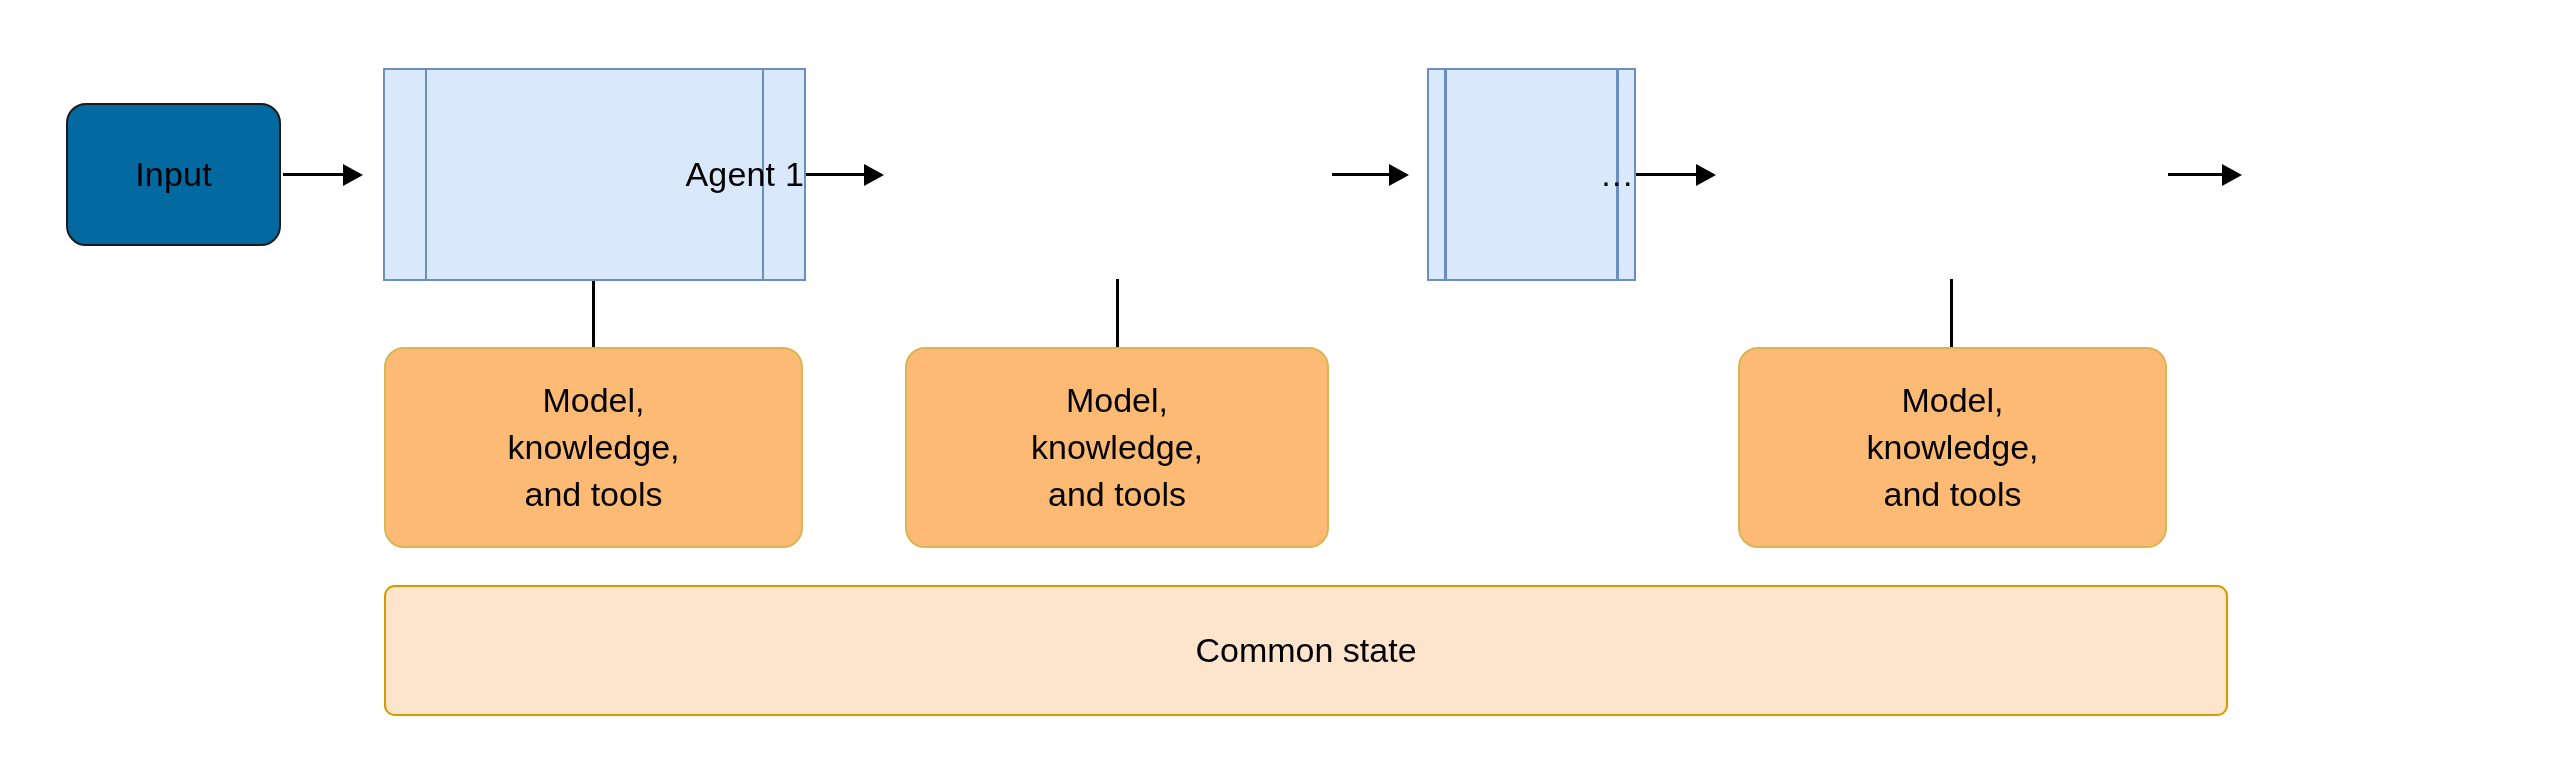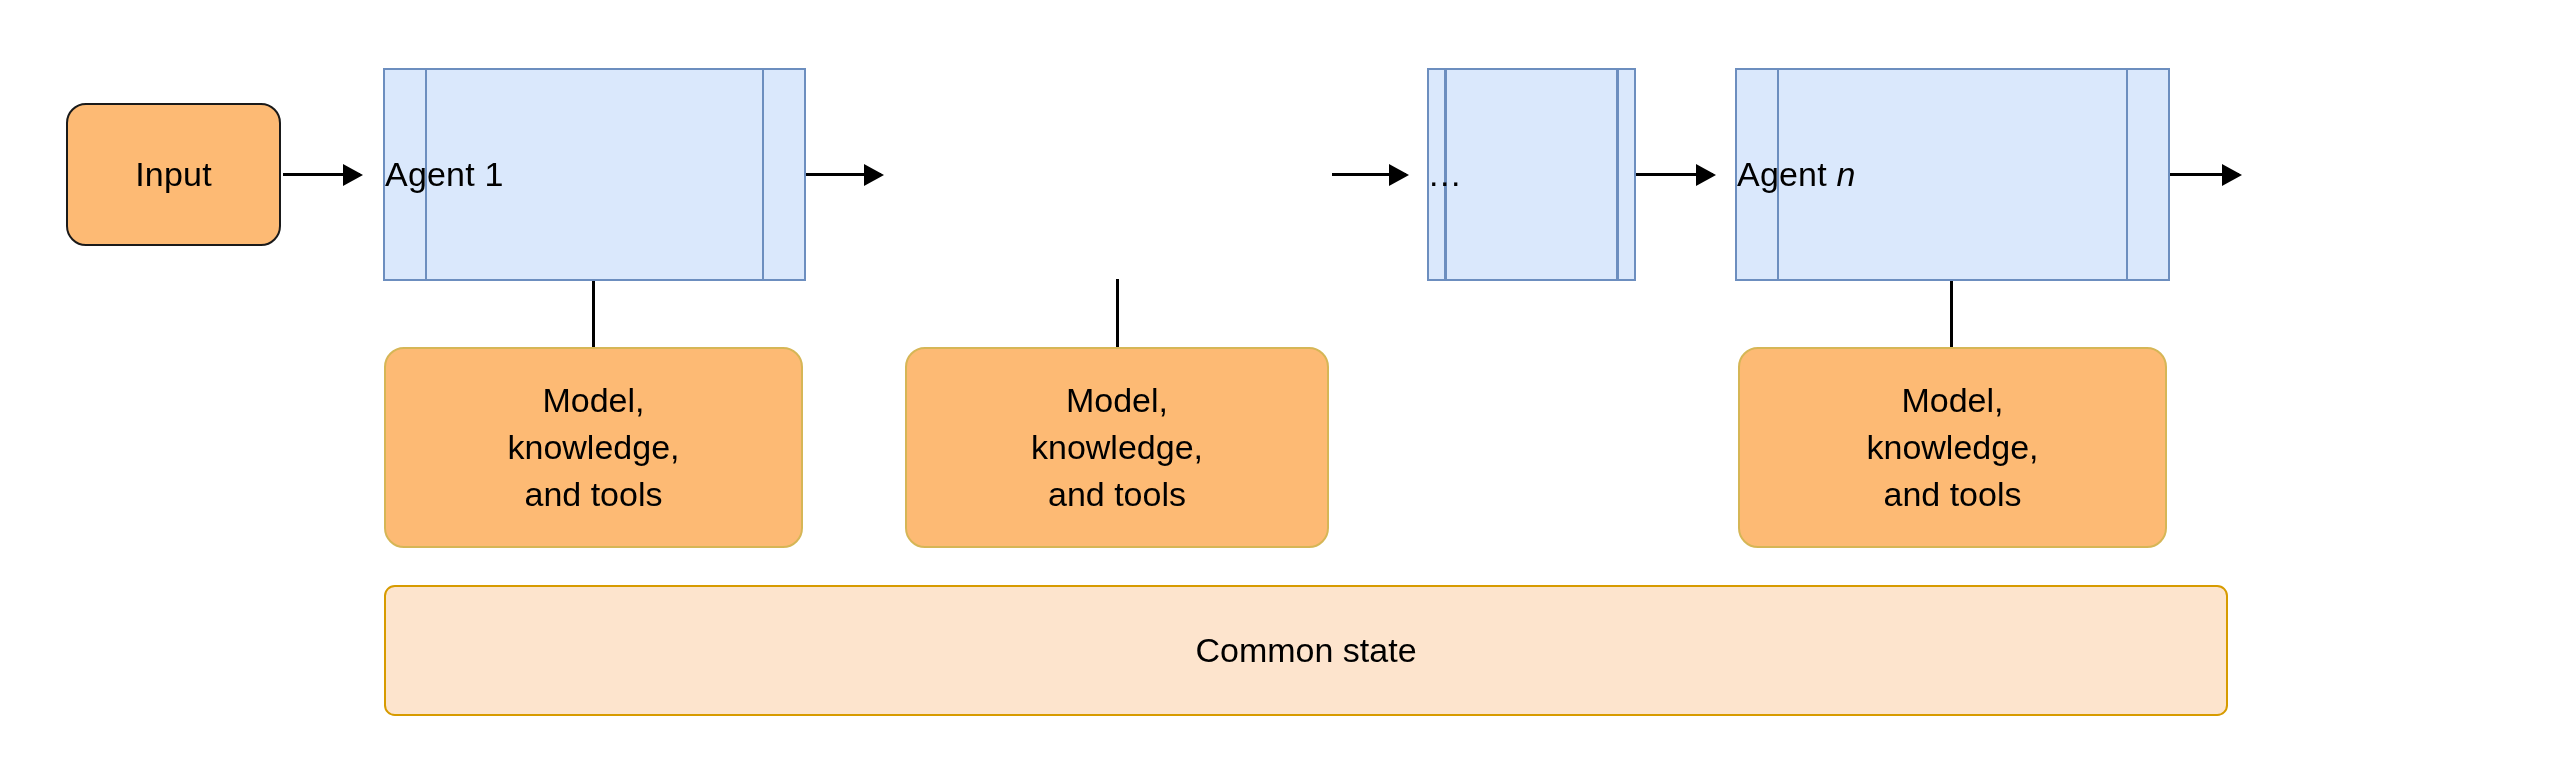--- a/index.html
+++ b/index.html
@@ -15,21 +15,21 @@
     position: relative;
     width: 2576px;
     height: 768px;
     background: #ffffff;
     overflow: hidden;
   }
 
   
   .terminator {
     position: absolute;
-    background: #fdba74;
+    background: #0369a1;
     border: 2.3px solid #1a1a1a;
     border-radius: 20px;
     box-sizing: border-box;
     display: flex;
     align-items: center;
     justify-content: center;
   }
   .terminator .t-text {
     font-size: 34px;
     color: #000000;
@@ -37,21 +37,21 @@
   }
 
   
   .process {
     position: absolute;
     background: #dae8fc;
     border: 2.3px solid #6c8ebf;
     box-sizing: border-box;
     display: flex;
     align-items: center;
-    justify-content: flex-start;
+    justify-content: flex-end;
   }
   .process .rail {
     position: absolute;
     top: 0;
     bottom: 0;
     width: 2.3px;
     background: #6c8ebf;
   }
   .process .rail.left  { left: 40px; }
   .process .rail.right { right: 40px; }
@@ -157,25 +157,20 @@
     <span class="p-text">Agent 1</span>
   </div>
 
 
   <div class="process narrow" style="left:1427px; top:68px; width:209px; height:213px;">
     <span class="rail left"></span>
     <span class="rail right"></span>
     <span class="p-text dots">...</span>
   </div>
 
-  <div class="process" style="left:1735px; top:68px; width:435px; height:213px;">
-    <span class="rail left"></span>
-    <span class="rail right"></span>
-    <span class="p-text"><span>Agent </span><em>n</em></span>
-  </div>
 
 
   <div class="resource" style="left:384px; top:347px; width:419px; height:201px;">
     <span class="r-text">Model,
 knowledge,
 and tools</span>
   </div>
 
   <div class="resource" style="left:905px; top:347px; width:424px; height:201px;">
     <span class="r-text">Model,

